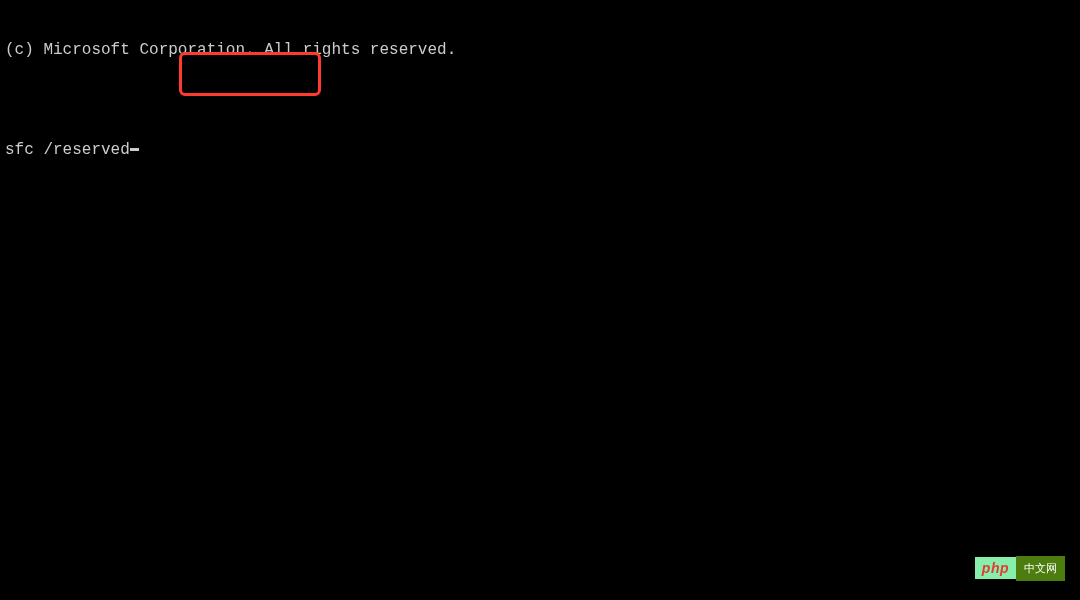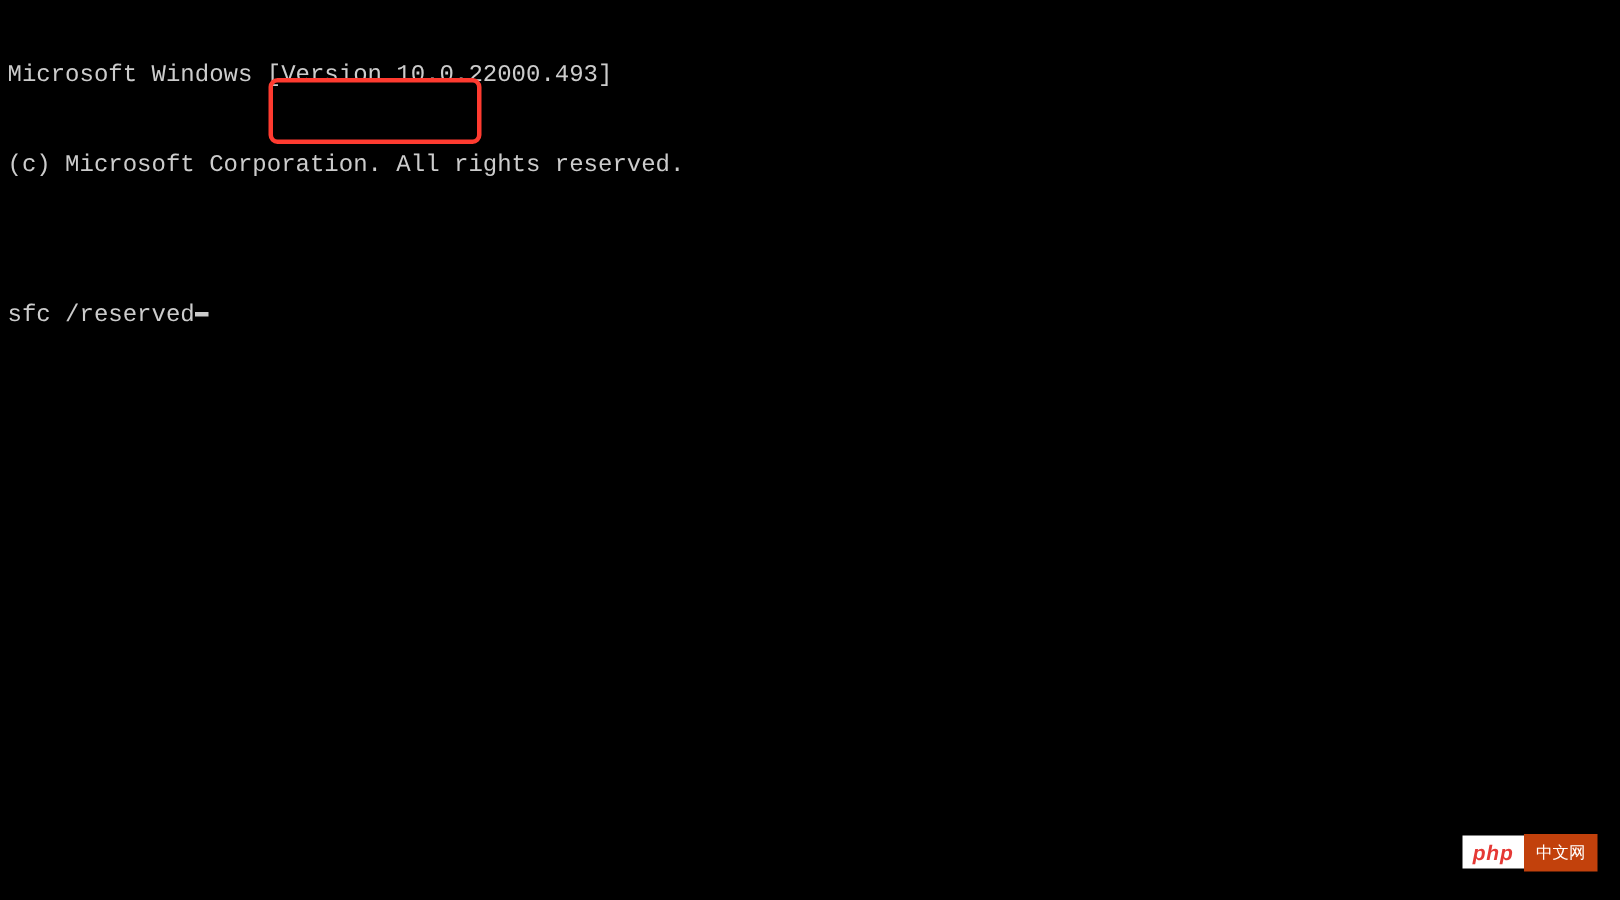--- a/index.html
+++ b/index.html
@@ -48,42 +48,41 @@
     .watermark {
       position: absolute;
       bottom: 20px;
       right: 15px;
       display: flex;
       align-items: center;
       height: 24px;
       box-shadow: 0 2px 6px rgba(0,0,0,0.3);
     }
     .watermark .left {
-      background: #ffffff;
+      background: #86efac;
       color: #e53935;
       font-family: Arial, sans-serif;
       font-weight: bold;
       font-style: italic;
       font-size: 14px;
       padding: 3px 7px;
       letter-spacing: 0.5px;
     }
     .watermark .right {
-      background: #c2410c;
+      background: #4d7c0f;
       color: #fff;
       font-family: Arial, sans-serif;
       font-size: 11px;
       padding: 5px 8px;
     }
   </style>
 </head>
 <body>
 
 <div class="terminal">
-  <span class="line">Microsoft Windows [Version 10.0.22000.493]</span>
   <span class="line">(c) Microsoft Corporation. All rights reserved.</span>
   <span class="line"></span>
   <div class="prompt-line">
     <span>sfc /reserved</span><span class="cursor"></span>
   </div>
 </div>
 
 <div class="highlight-box" id="hl-box" style="top: 52px; left: 179px; width: 142px; height: 44px;"></div>
 
 <div class="watermark">

